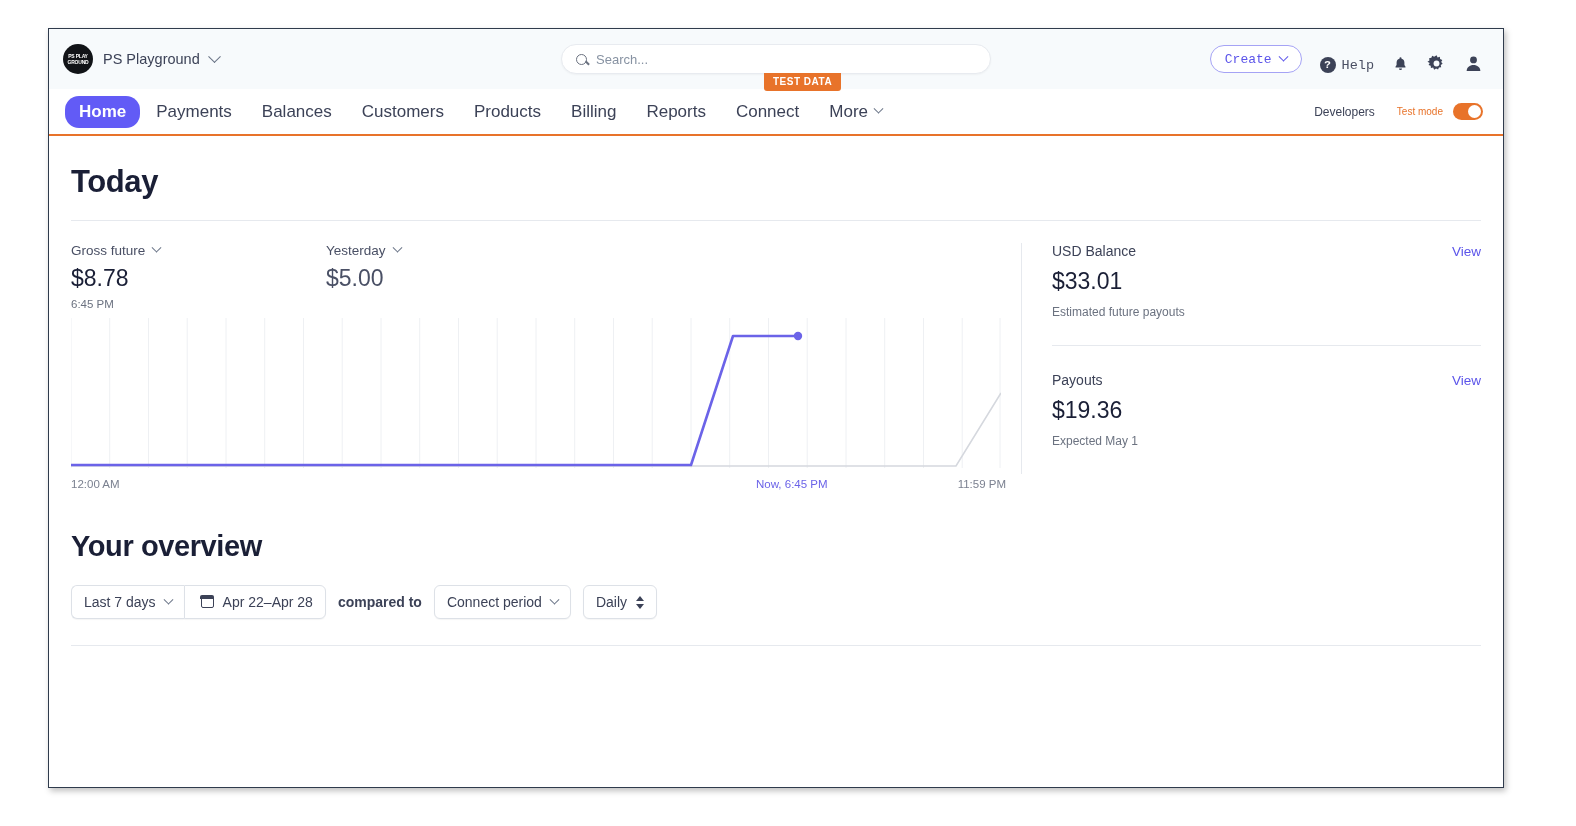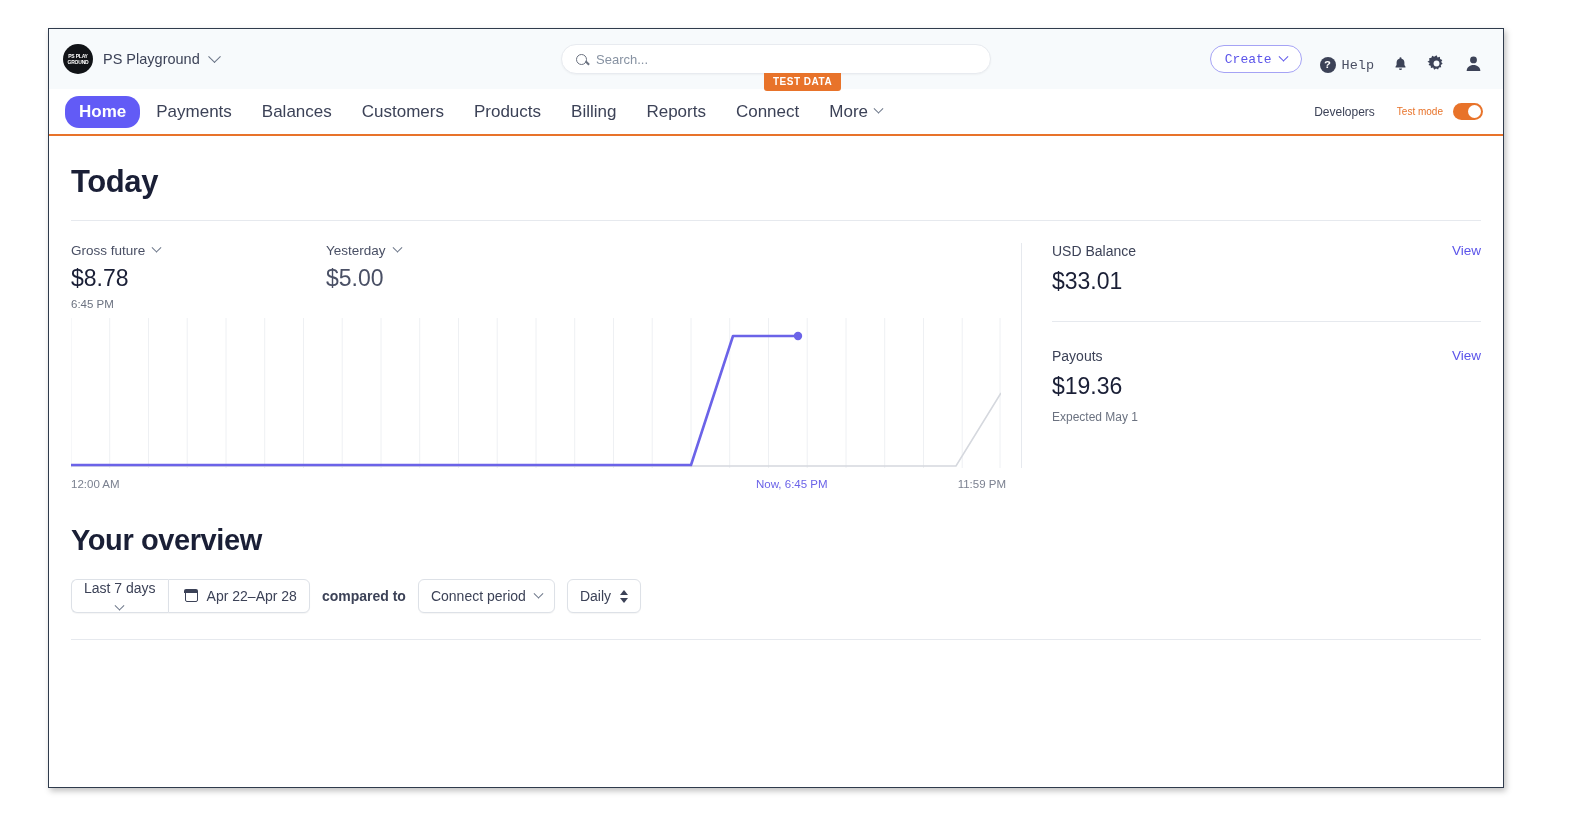--- a/index.html
+++ b/index.html
@@ -192,21 +192,21 @@
   }
   .lbl-start { position:absolute; left:0; }
   .lbl-now { position:absolute; left: 685px; color:#6b63e8; }
   .lbl-end { position:absolute; right: 0; }
 
   
   .bal-block { padding: 0 0 26px 0; }
   .bal-block + .bal-block {
     border-top: 1px solid #e6e9ee; padding-top: 26px;
   }
-  .bal-head { display:flex; }
+  .bal-head { display:flex; align-items:center; }
   .bal-title { font-size:14px; color:#3c4257; }
   .bal-view {
     margin-left:auto; font-size:13.5px; color:#5b54ea; cursor:pointer;
   }
   .bal-amount { font-size:23px; color:#1a1f36; margin-top:9px; }
   .bal-sub { font-size:12px; color:#6b7280; margin-top:10px; }
 
   
   .overview-title {
     font-size: 29px; font-weight: 700; color:#1a1f36;
@@ -217,21 +217,21 @@
     margin-top: 22px;
   }
   .ctrl {
     height: 34px; border:1px solid #dde1e7; border-radius:6px;
     background:#fff; display:flex; align-items:center;
     padding: 0 12px; gap: 9px;
     font-size: 14px; color:#3c4257; cursor:pointer;
     box-shadow: 0 1px 1px rgba(0,0,0,0.04);
   }
   .ctrl-group { display:flex; }
-  .ctrl-group .ctrl:first-child { border-radius:6px 0 0 6px; border-right:none;flex-direction:column; }
+  .ctrl-group .ctrl:first-child { border-radius:6px 0 0 6px; border-right:none; }
   .ctrl-group .ctrl:last-child { border-radius:0 6px 6px 0;padding-left:16px; }
   .cmp-text { font-size:14px; color:#3c4257;font-weight:bold; }
   .cal {
     width:13px;height:12px;border:1.6px solid #3c4257;border-radius:2px;
     position:relative; flex:none;
   }
   .cal::before{
     content:''; position:absolute; left:-1.6px; right:-1.6px; top:-1.6px;
     height:4px; background:#3c4257; border-radius:2px 2px 0 0;
   }
@@ -414,20 +414,21 @@
         </div>
       </div>
 
       <div class="panel-right">
         <div class="bal-block">
           <div class="bal-head">
             <span class="bal-title">USD Balance</span>
             <span class="bal-view">View</span>
           </div>
           <div class="bal-amount">$33.01</div>
+          <div class="bal-sub">Estimated future payouts</div>
         </div>
         <div class="bal-block">
           <div class="bal-head">
             <span class="bal-title">Payouts</span>
             <span class="bal-view">View</span>
           </div>
           <div class="bal-amount">$19.36</div>
           <div class="bal-sub">Expected May 1</div>
         </div>
       </div>

